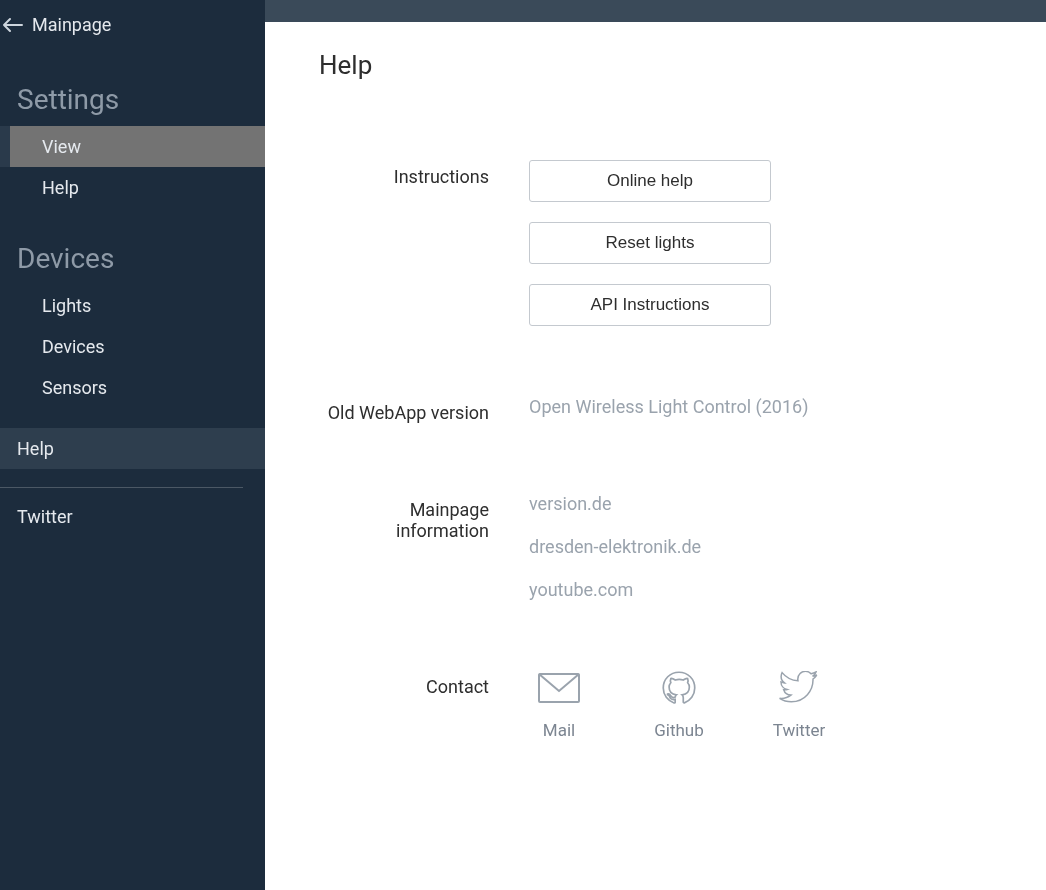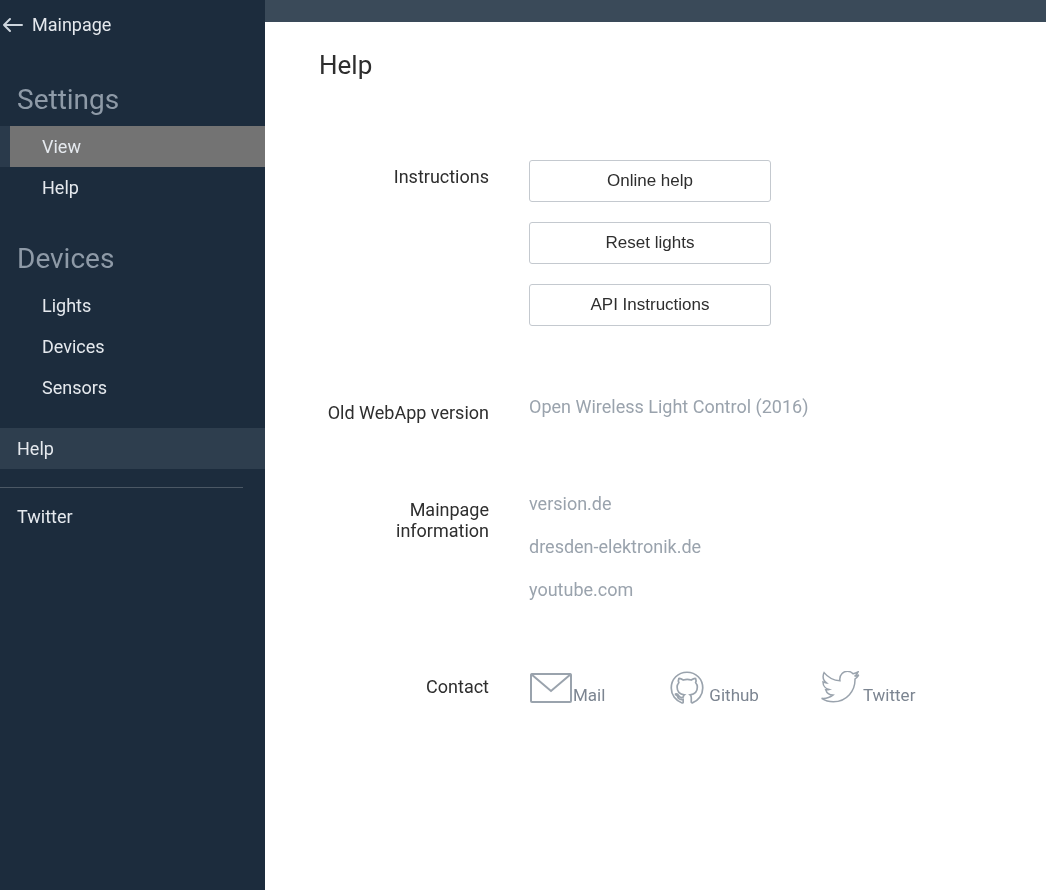--- a/index.html
+++ b/index.html
@@ -144,21 +144,21 @@
     }
     .info-link:last-child {
       margin-bottom: 0;
     }
     .contact-row {
       display: flex;
       gap: 60px;
     }
     .contact-item {
       display: flex;
-      flex-direction: row;
+      flex-direction: column;
       align-items: center;
       cursor: pointer;
       min-width: 60px;
     }
     .contact-icon {
       width: 44px;
       height: 36px;
       display: flex;
       align-items: center;
       justify-content: center;

